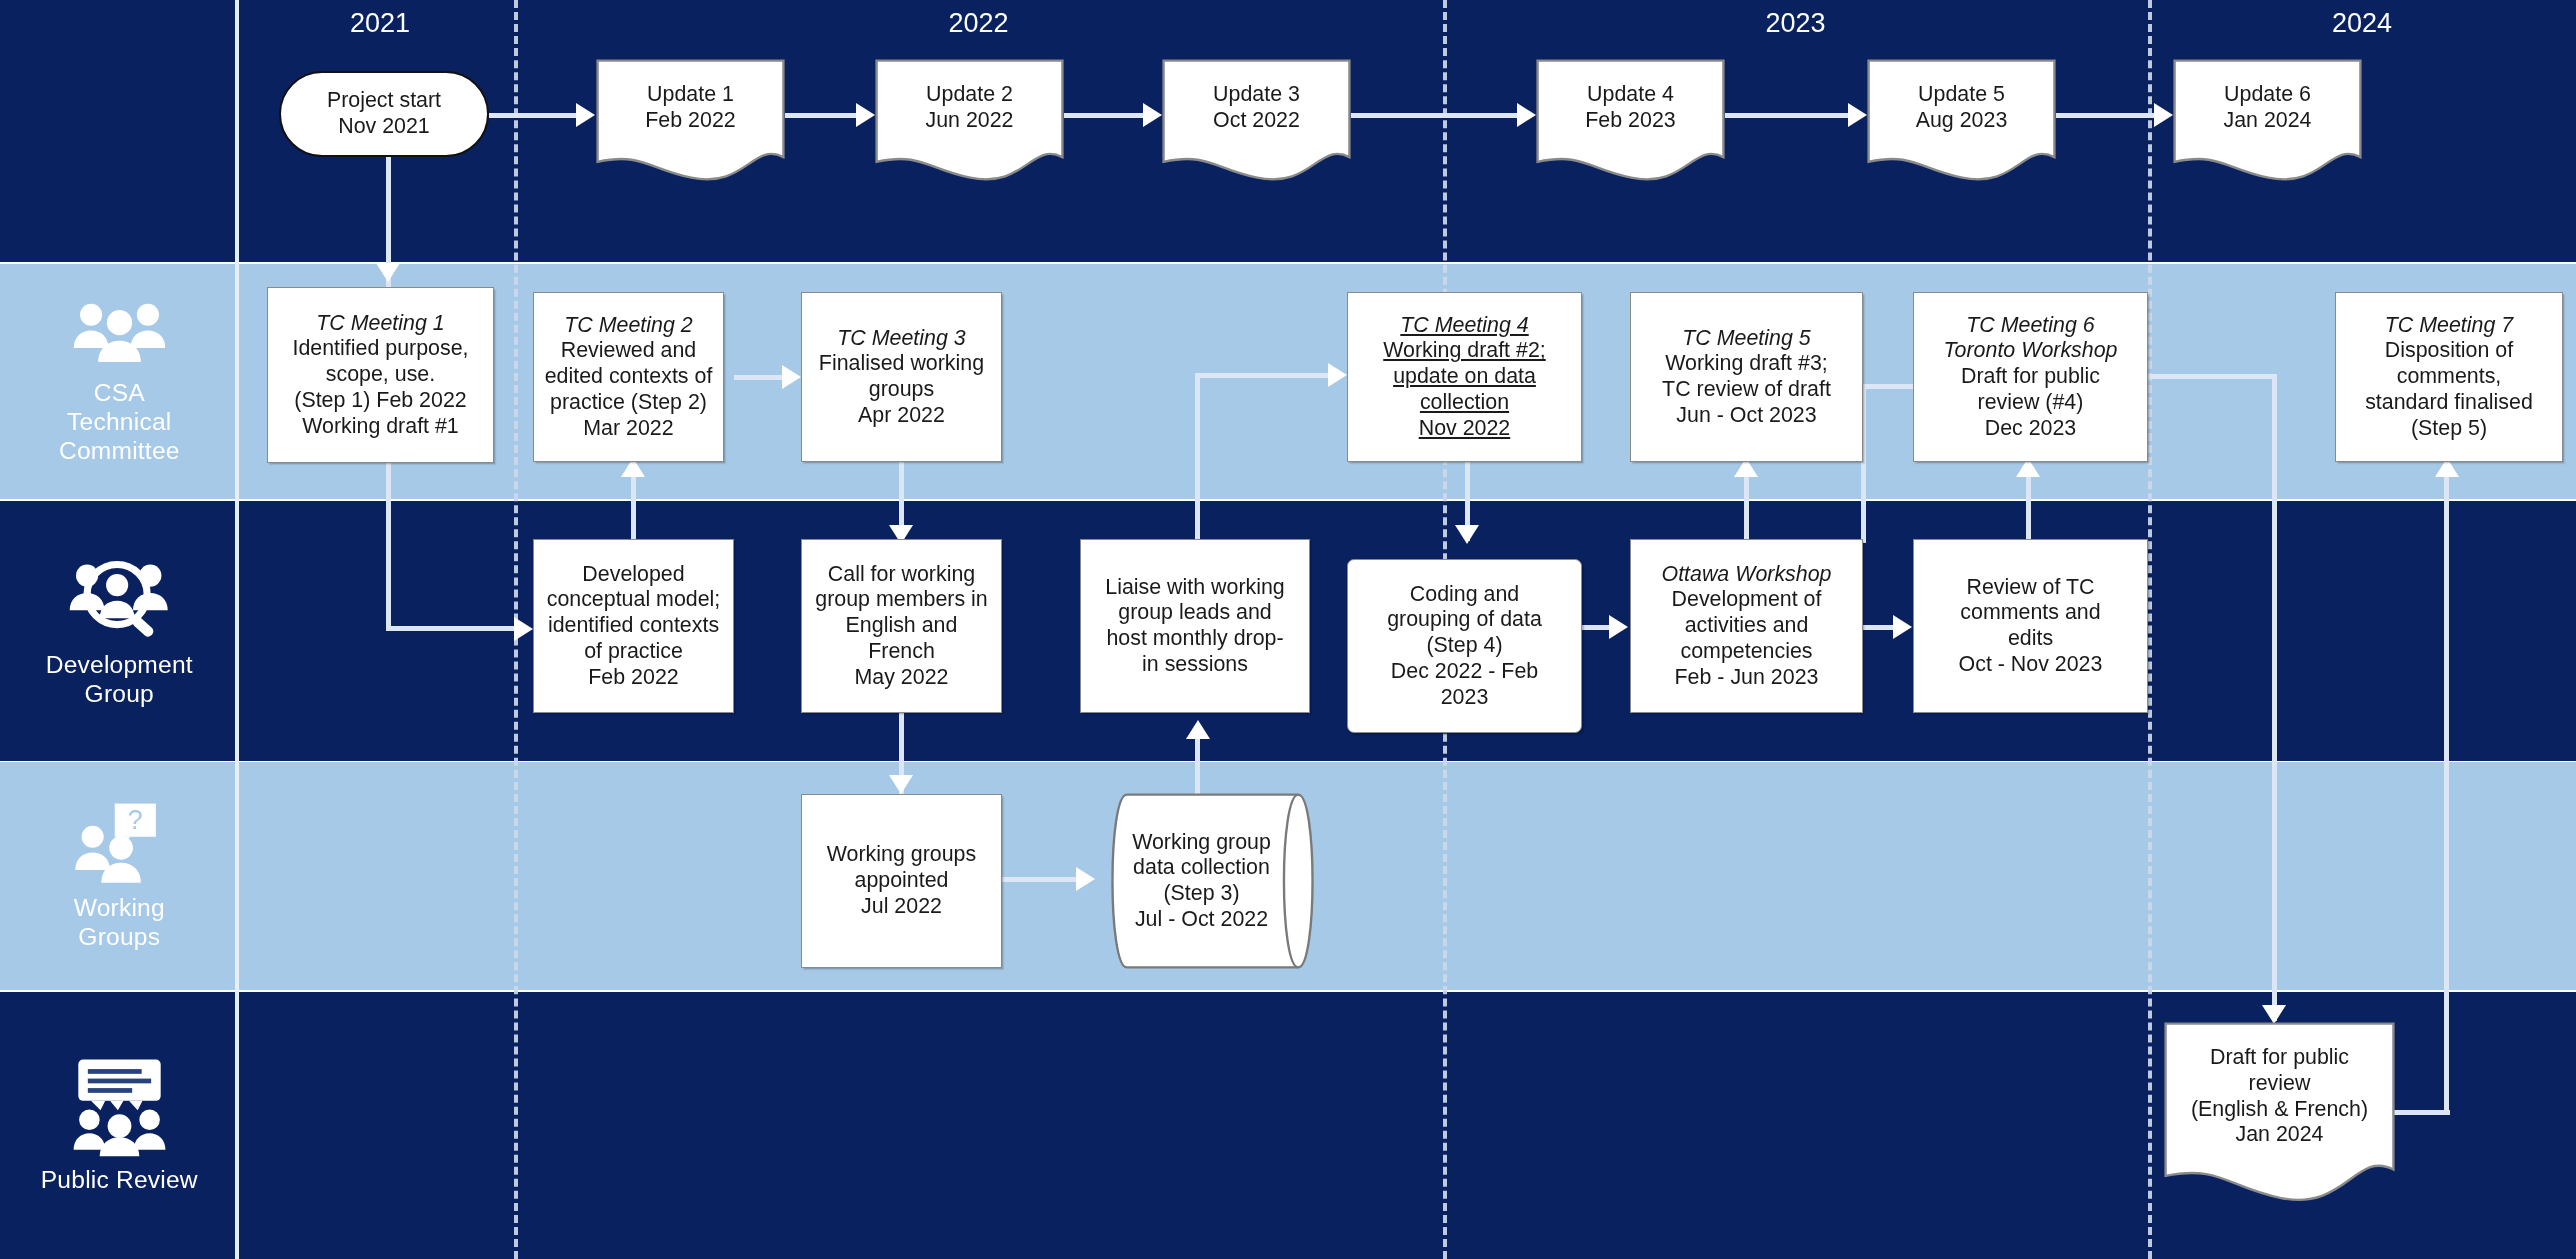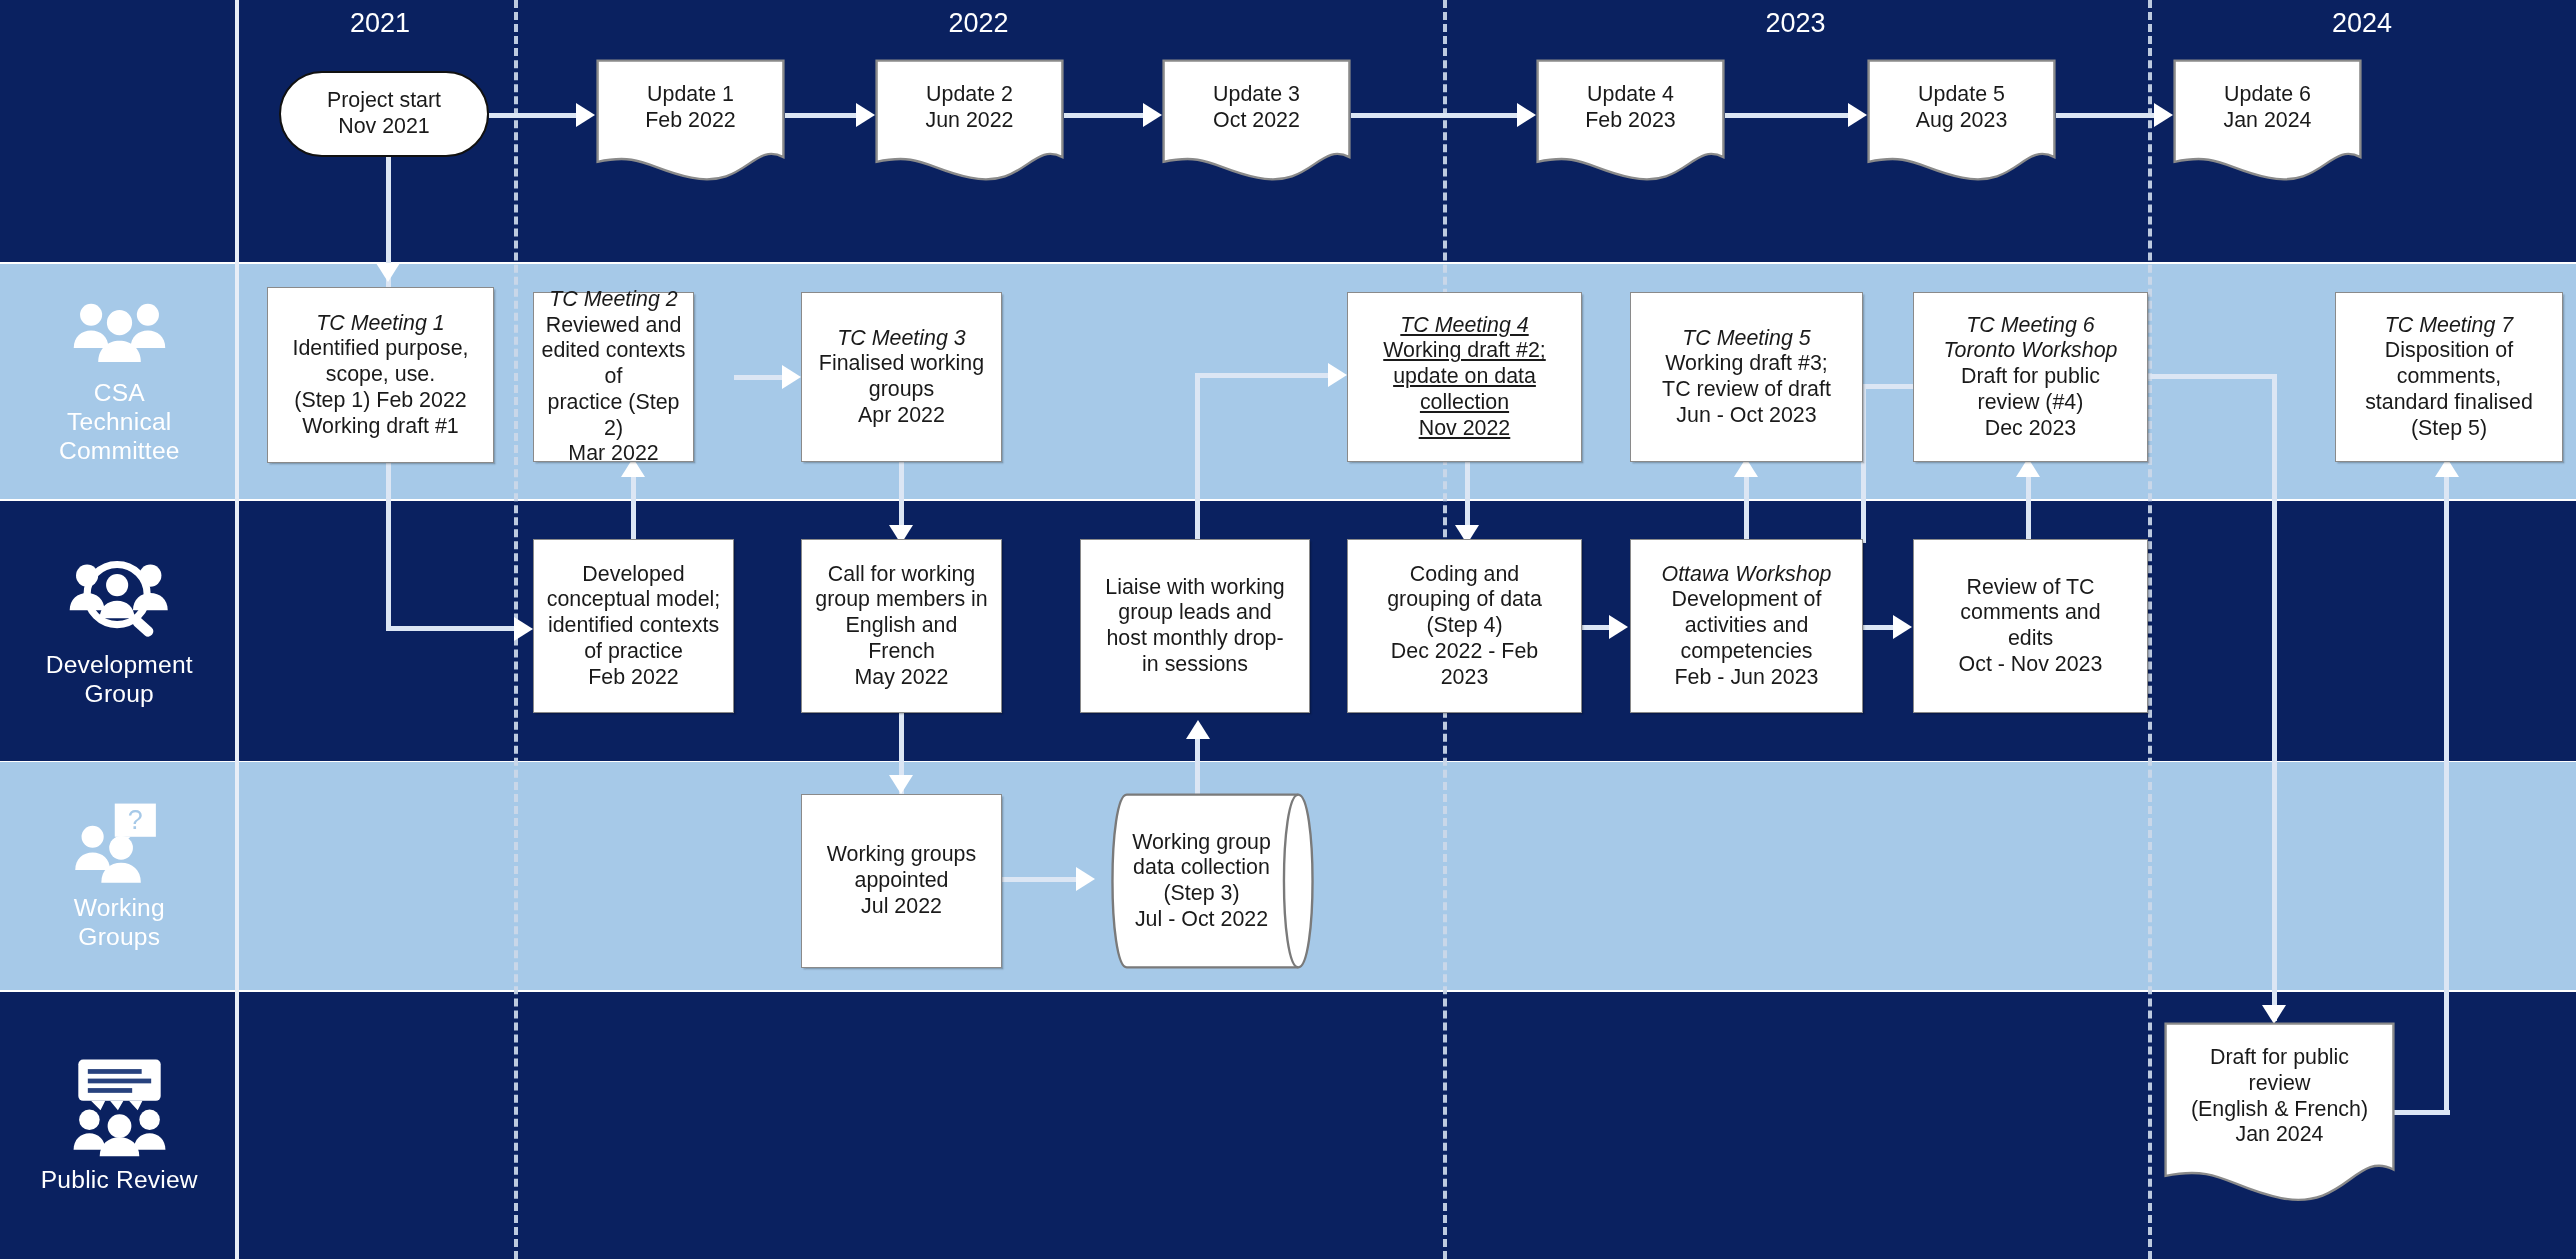--- a/index.html
+++ b/index.html
@@ -237,21 +237,21 @@
     <svg class="shape-svg" viewBox="0 0 238 158" preserveAspectRatio="none">
       <path d="M2 2 H236 V124 C198 104 188 164 120 150 C66 139 58 118 2 130 Z" fill="#ffffff" stroke="#8a8a8a" stroke-width="3"></path>
     </svg>
     <span class="txt" style="margin-bottom:27px;">Update 6
 Jan 2024</span>
   </div>
 
   <div class="node" style="left:267px;top:287px;width:227px;height:176px;">
     <span class="txt it1"><span style="font-style: italic;">TC Meeting 1</span><br><span>Identified purpose,</span><br><span>scope, use.</span><br><span>(Step 1) Feb 2022</span><br><span>Working draft #1</span></span>
   </div>
-  <div class="node" style="left:533px;top:292px;width:161px;height:170px;justify-content:flex-end;">
+  <div class="node" style="left:533px;top:292px;width:191px;height:170px;">
     <span class="txt it1"><span style="font-style: italic;">TC Meeting 2</span><br><span>Reviewed and</span><br><span>edited contexts of</span><br><span>practice (Step 2)</span><br><span>Mar 2022</span></span>
   </div>
   <div class="node" style="left:801px;top:292px;width:201px;height:170px;">
     <span class="txt it1"><span style="font-style: italic;">TC Meeting 3</span><br><span>Finalised working</span><br><span>groups</span><br><span>Apr 2022</span></span>
   </div>
   <div class="node" style="left:1347px;top:292px;width:235px;height:170px;text-decoration:underline;">
     <span class="txt it1"><span style="font-style: italic;">TC Meeting 4</span><br><span>Working draft #2;</span><br><span>update on data</span><br><span>collection</span><br><span>Nov 2022</span></span>
   </div>
   <div class="node" style="left:1630px;top:292px;width:233px;height:170px;">
     <span class="txt it1"><span style="font-style: italic;">TC Meeting 5</span><br><span>Working draft #3;</span><br><span>TC review of draft</span><br><span>Jun - Oct 2023</span></span>
@@ -276,21 +276,21 @@
 English and
 French
 May 2022</span>
   </div>
   <div class="node" style="left:1080px;top:539px;width:230px;height:174px;">
     <span class="txt">Liaise with working
 group leads and
 host monthly drop-
 in sessions</span>
   </div>
-  <div class="node" style="left:1347px;top:539px;width:235px;height:174px;">
+  <div class="node" style="left:1347px;top:559px;width:235px;height:174px;border-radius:7px;">
     <span class="txt">Coding and
 grouping of data
 (Step 4)
 Dec 2022 - Feb
 2023</span>
   </div>
   <div class="node" style="left:1630px;top:539px;width:233px;height:174px;">
     <span class="txt it1"><span style="font-style: italic;">Ottawa Workshop</span><br><span>Development of</span><br><span>activities and</span><br><span>competencies</span><br><span>Feb - Jun 2023</span></span>
   </div>
   <div class="node" style="left:1913px;top:539px;width:235px;height:174px;">

